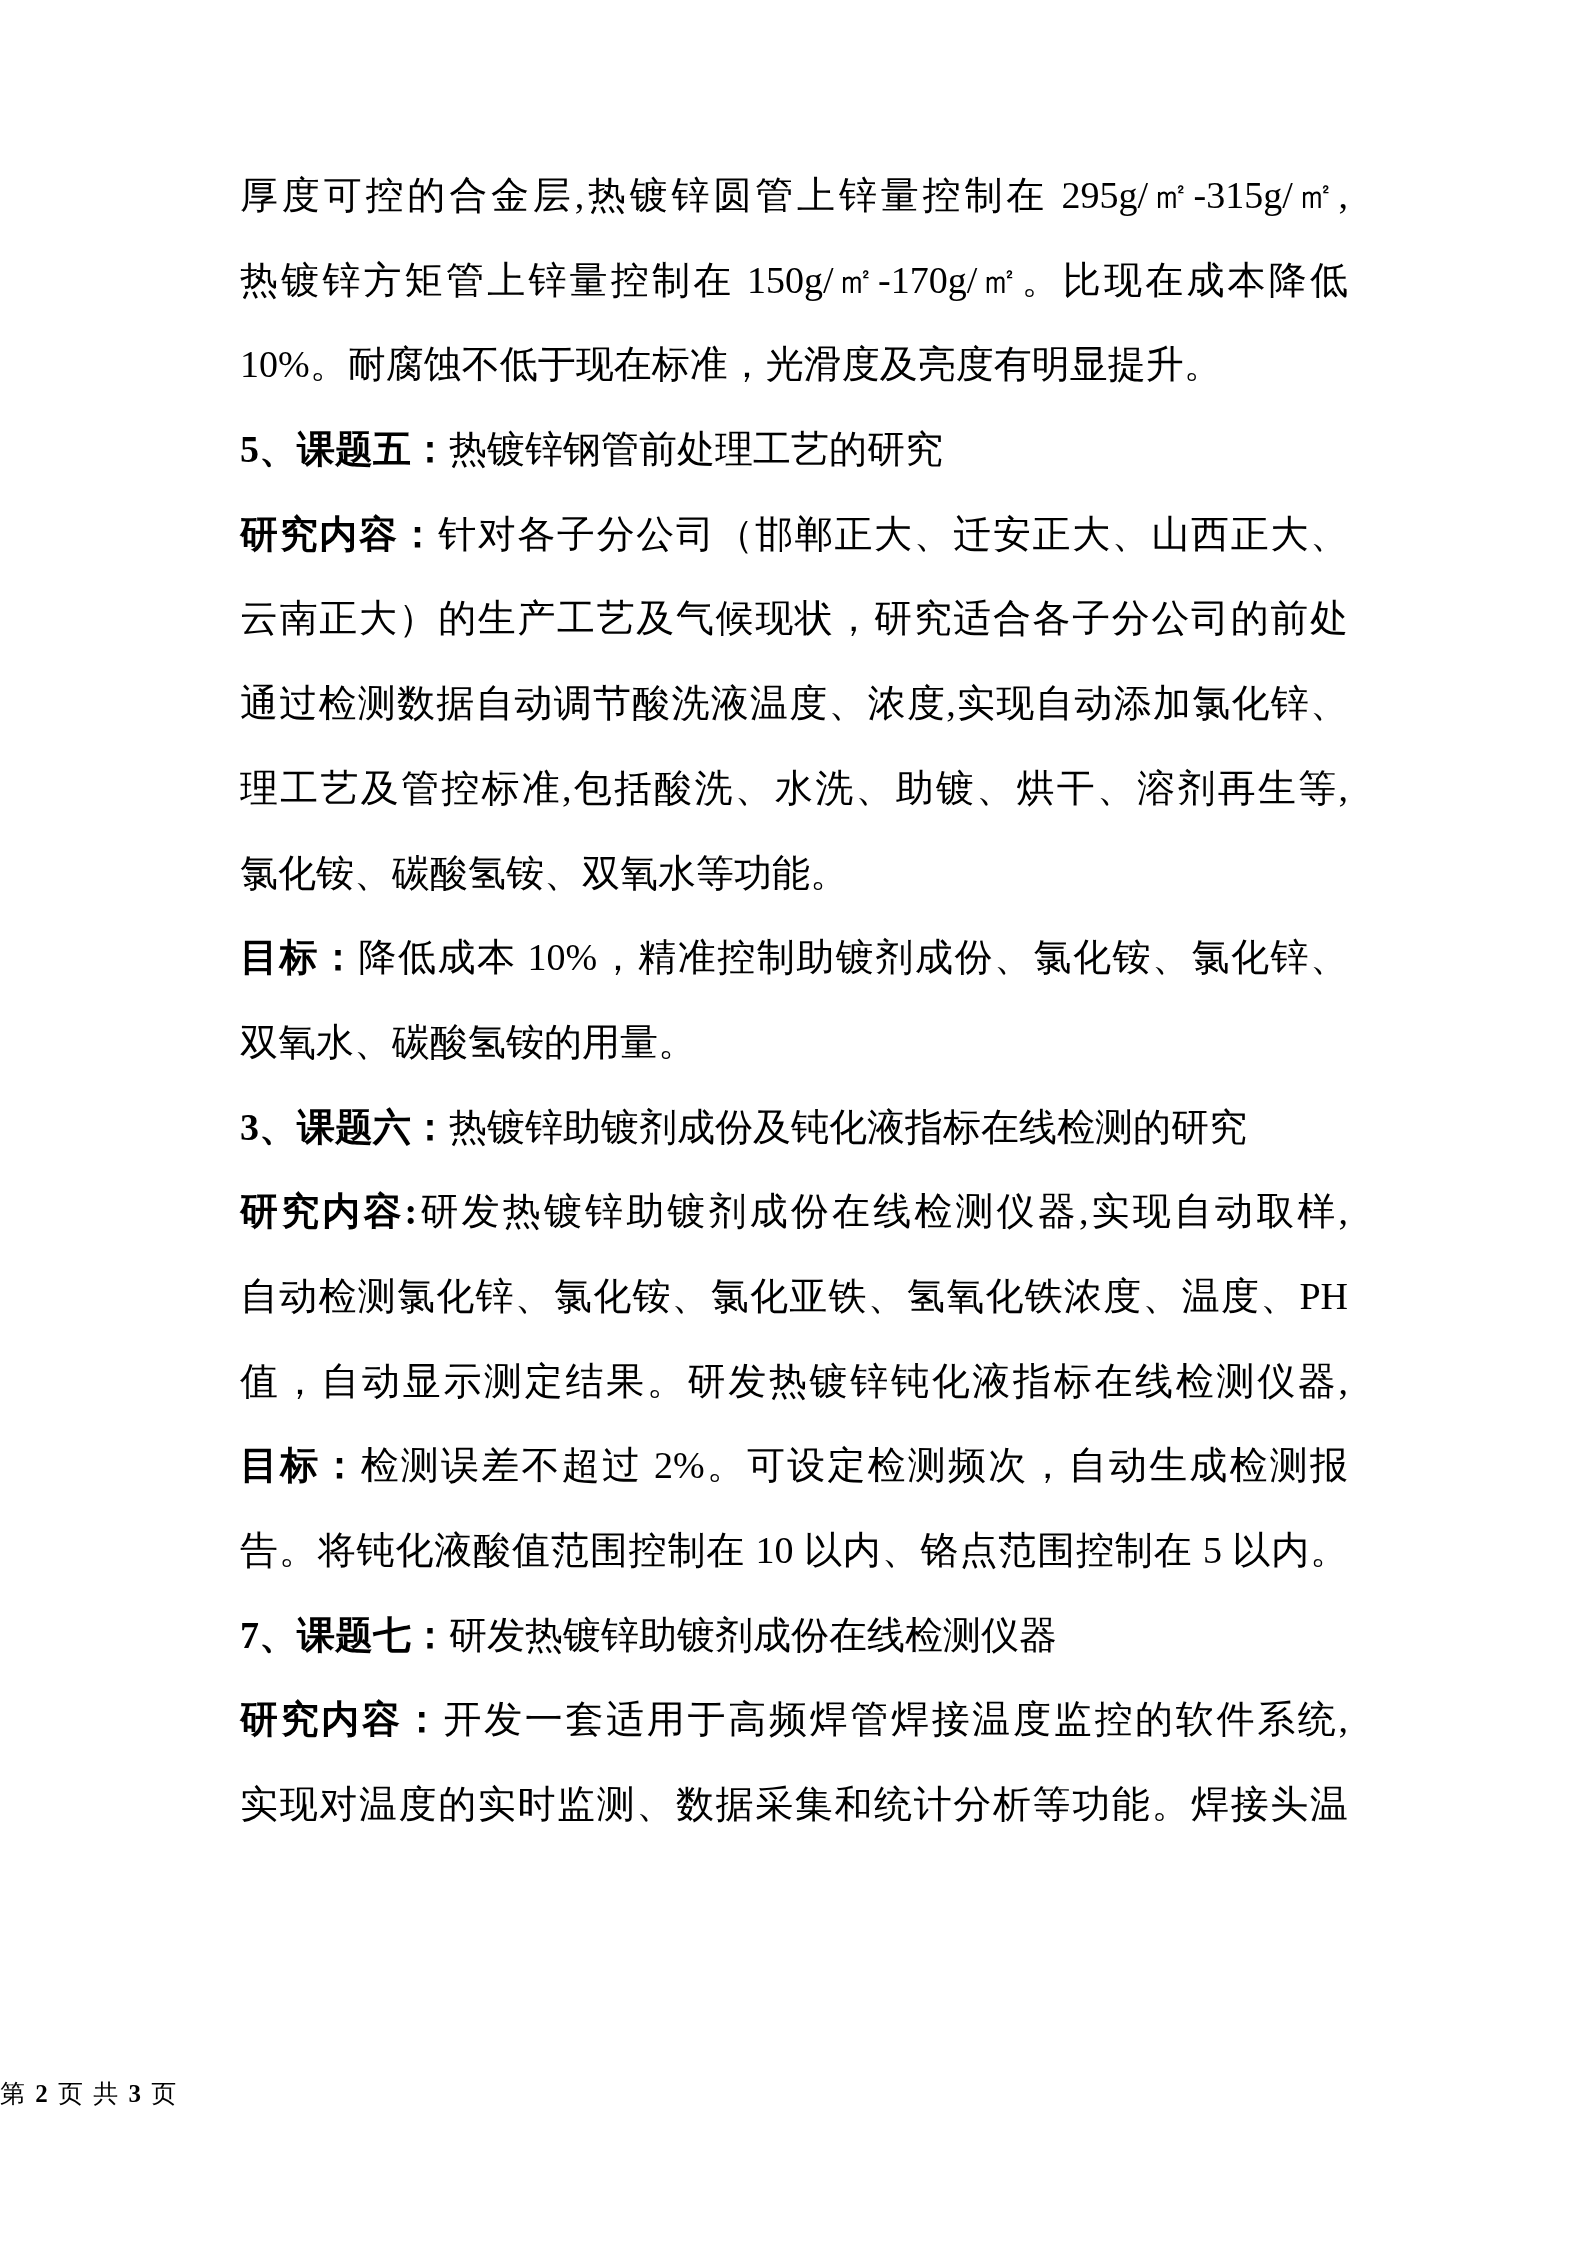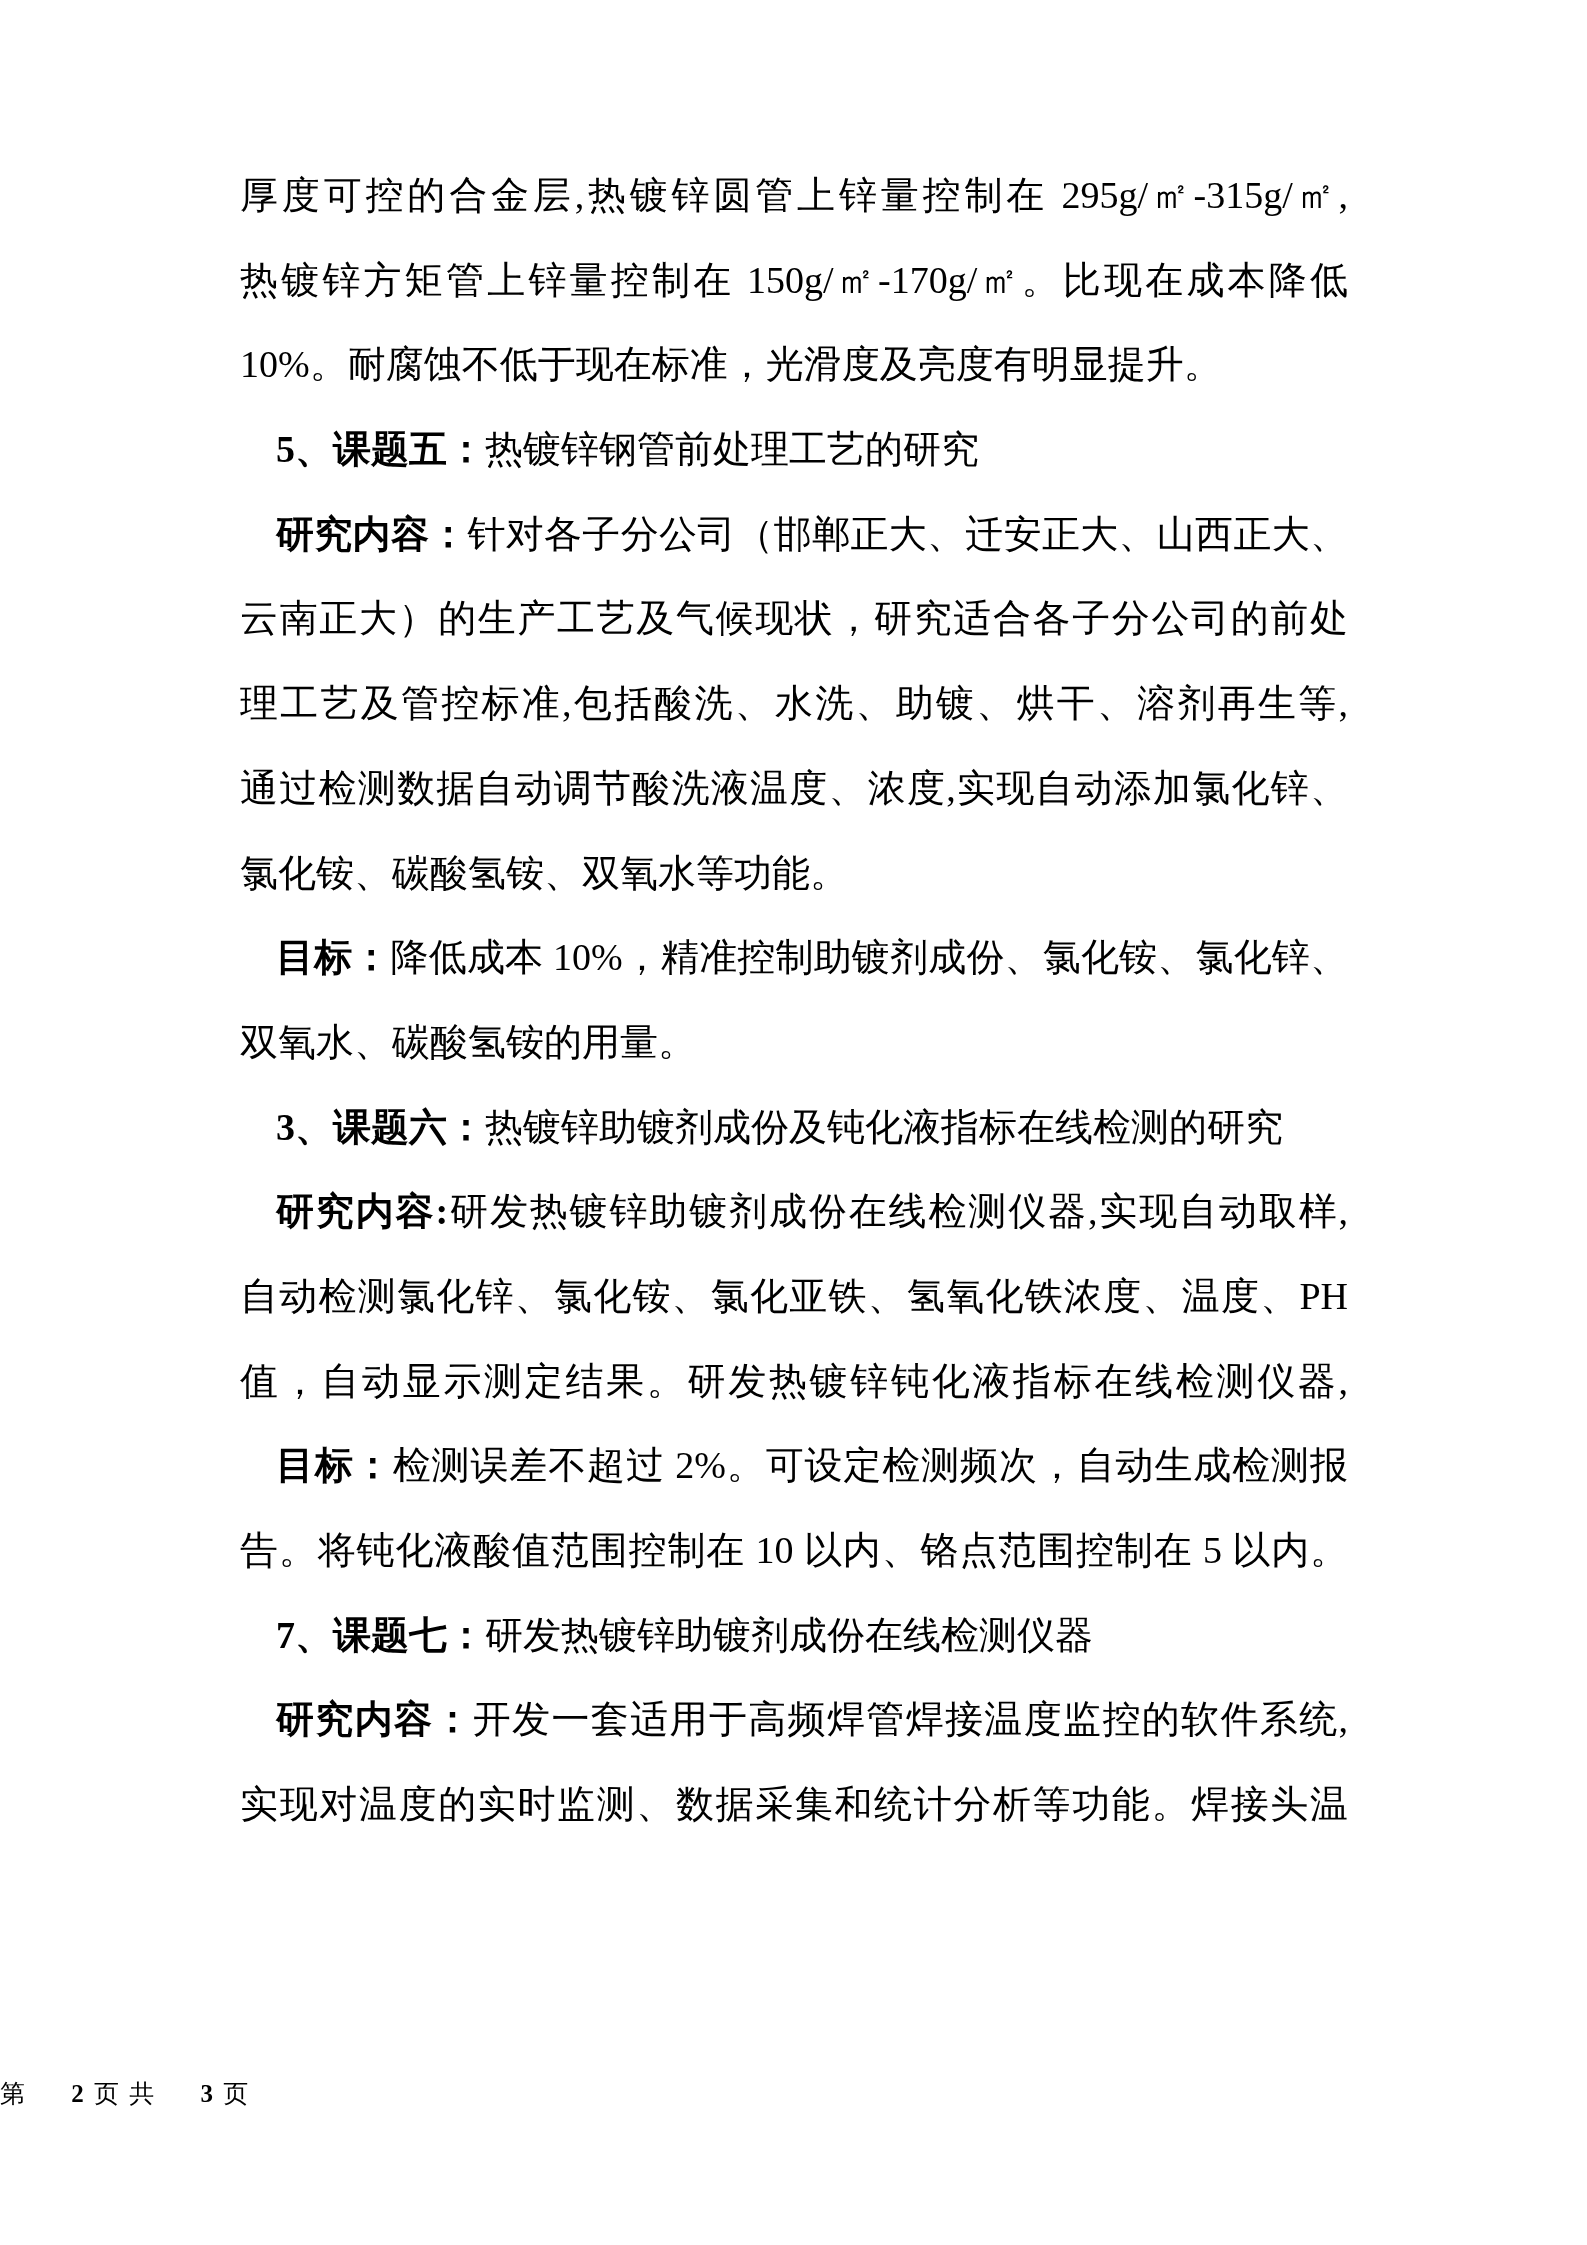--- a/index.html
+++ b/index.html
@@ -28,21 +28,21 @@
     font-size: 38px;
     text-align: left;
     white-space: normal;
   }
   .line.full {
     text-align: justify;
     text-align-last: justify;
     text-justify: inter-character;
   }
   .seg { font-weight: normal; }
-  .seg.bold { font-weight: 700; margin-left: 36px; }
+  .seg.bold { font-weight: 700; }
   .footer {
     position: absolute;
     left: 0;
     top: 2072px;
     width: 1587px;
     height: 44px;
     line-height: 44px;
     text-align: left;
     font-size: 25px;
     letter-spacing: 2px;
@@ -53,22 +53,22 @@
 <body>
 
 <div class="page">
   <div class="content" id="content">
       <div class="line full"><span class="seg">厚度可控的合金层,热镀锌圆管上锌量控制在 295g/㎡-315g/㎡,</span></div>
       <div class="line full"><span class="seg">热镀锌方矩管上锌量控制在 150g/㎡-170g/㎡。比现在成本降低</span></div>
       <div class="line"><span class="seg">10%。耐腐蚀不低于现在标准，光滑度及亮度有明显提升。</span></div>
       <div class="line"><span class="seg bold">5、课题五：</span><span class="seg">热镀锌钢管前处理工艺的研究</span></div>
       <div class="line full"><span class="seg bold">研究内容：</span><span class="seg">针对各子分公司（邯郸正大、迁安正大、山西正大、</span></div>
       <div class="line full"><span class="seg">云南正大）的生产工艺及气候现状，研究适合各子分公司的前处</span></div>
+      <div class="line full"><span class="seg">通过检测数据自动调节酸洗液温度、浓度,实现自动添加氯化锌、</span></div>
       <div class="line full"><span class="seg">理工艺及管控标准,包括酸洗、水洗、助镀、烘干、溶剂再生等,</span></div>
-      <div class="line full"><span class="seg">通过检测数据自动调节酸洗液温度、浓度,实现自动添加氯化锌、</span></div>
       <div class="line"><span class="seg">氯化铵、碳酸氢铵、双氧水等功能。</span></div>
       <div class="line full"><span class="seg bold">目标：</span><span class="seg">降低成本 10%，精准控制助镀剂成份、氯化铵、氯化锌、</span></div>
       <div class="line"><span class="seg">双氧水、碳酸氢铵的用量。</span></div>
       <div class="line"><span class="seg bold">3、课题六：</span><span class="seg">热镀锌助镀剂成份及钝化液指标在线检测的研究</span></div>
       <div class="line full"><span class="seg bold">研究内容:</span><span class="seg">研发热镀锌助镀剂成份在线检测仪器,实现自动取样,</span></div>
       <div class="line full"><span class="seg">自动检测氯化锌、氯化铵、氯化亚铁、氢氧化铁浓度、温度、PH</span></div>
       <div class="line full"><span class="seg">值，自动显示测定结果。研发热镀锌钝化液指标在线检测仪器,</span></div>
       <div class="line full"><span class="seg bold">目标：</span><span class="seg">检测误差不超过 2%。可设定检测频次，自动生成检测报</span></div>
       <div class="line full"><span class="seg">告。将钝化液酸值范围控制在 10 以内、铬点范围控制在 5 以内。</span></div>
       <div class="line"><span class="seg bold">7、课题七：</span><span class="seg">研发热镀锌助镀剂成份在线检测仪器</span></div>

